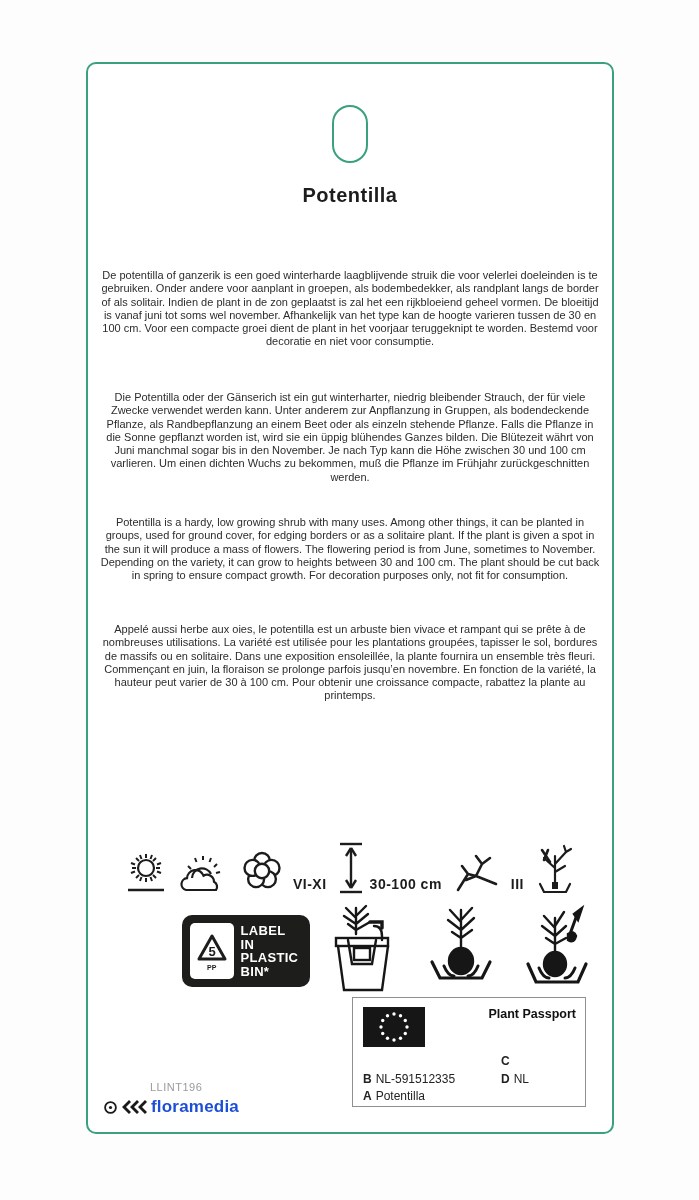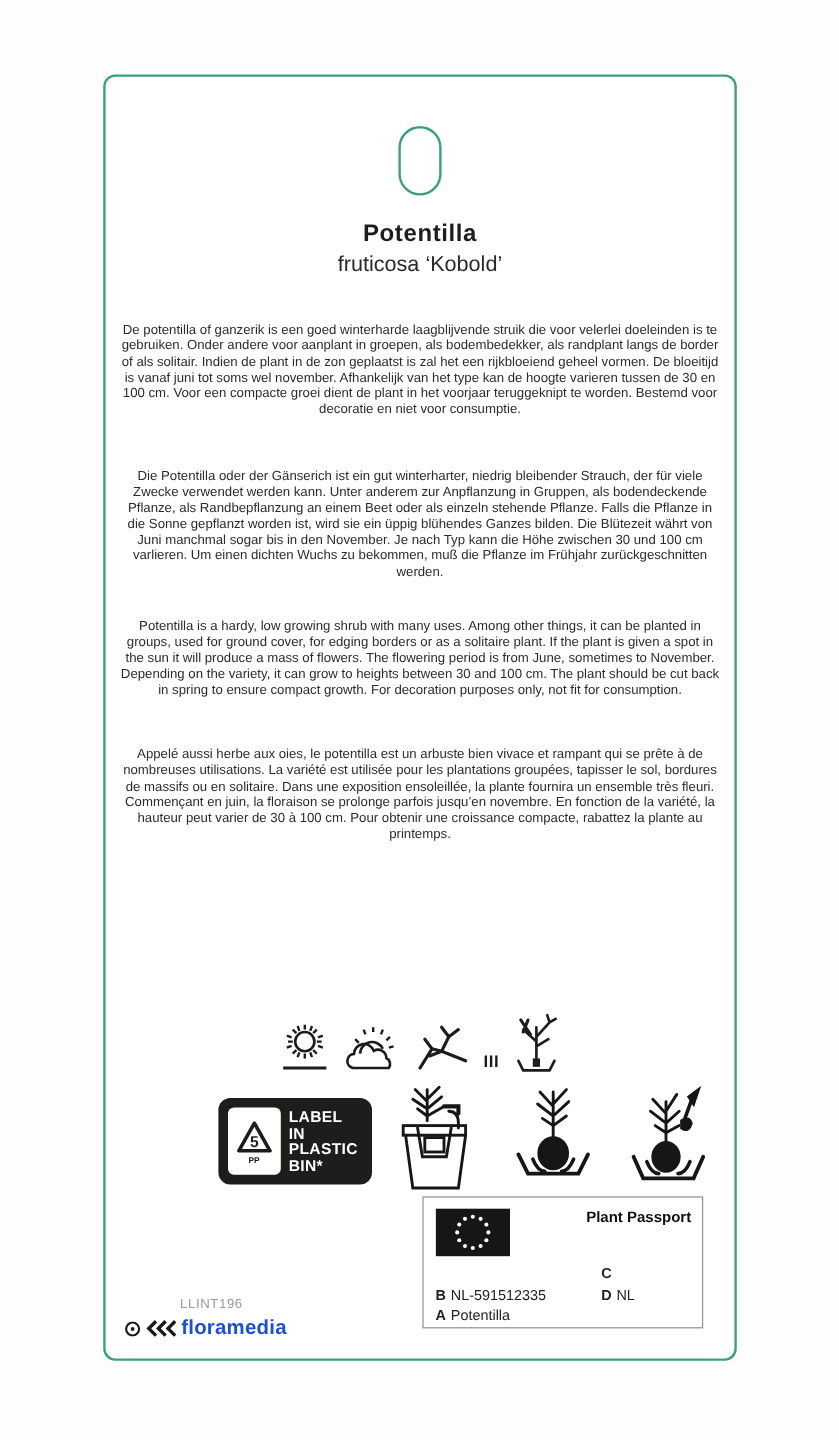--- a/index.html
+++ b/index.html
@@ -80,21 +80,20 @@
   svg{display:block;}
 </style>
 </head>
 <body>
 
 <div class="card">
 
   <div class="hang-hole"></div>
 
   <div class="title">Potentilla</div>
-  <div class="subtitle">fruticosa ‘Kobold’</div>
 
   <div class="para para-nl">De potentilla of ganzerik is een goed winterharde laagblijvende struik die voor velerlei doeleinden is te gebruiken. Onder andere voor aanplant in groepen, als bodembedekker, als randplant langs de border of als solitair. Indien de plant in de zon geplaatst is zal het een rijkbloeiend geheel vormen. De bloeitijd is vanaf juni tot soms wel november. Afhankelijk van het type kan de hoogte varieren tussen de 30 en 100 cm. Voor een compacte groei dient de plant in het voorjaar teruggeknipt te worden. Bestemd voor decoratie en niet voor consumptie.</div>
   <div class="para para-de">Die Potentilla oder der Gänserich ist ein gut winterharter, niedrig bleibender Strauch, der für viele Zwecke verwendet werden kann. Unter anderem zur Anpflanzung in Gruppen, als bodendeckende Pflanze, als Randbepflanzung an einem Beet oder als einzeln stehende Pflanze. Falls die Pflanze in die Sonne gepflanzt worden ist, wird sie ein üppig blühendes Ganzes bilden. Die Blütezeit währt von Juni manchmal sogar bis in den November. Je nach Typ kann die Höhe zwischen 30 und 100 cm varlieren. Um einen dichten Wuchs zu bekommen, muß die Pflanze im Frühjahr zurückgeschnitten werden.</div>
   <div class="para para-en">Potentilla is a hardy, low growing shrub with many uses. Among other things, it can be planted in groups, used for ground cover, for edging borders or as a solitaire plant. If the plant is given a spot in the sun it will produce a mass of flowers. The flowering period is from June, sometimes to November. Depending on the variety, it can grow to heights between 30 and 100 cm. The plant should be cut back in spring to ensure compact growth. For decoration purposes only, not fit for consumption.</div>
   <div class="para para-fr">Appelé aussi herbe aux oies, le potentilla est un arbuste bien vivace et rampant qui se prête à de nombreuses utilisations. La variété est utilisée pour les plantations groupées, tapisser le sol, bordures de massifs ou en solitaire. Dans une exposition ensoleillée, la plante fournira un ensemble très fleuri. Commençant en juin, la floraison se prolonge parfois jusqu’en novembre. En fonction de la variété, la hauteur peut varier de 30 à 100 cm. Pour obtenir une croissance compacte, rabattez la plante au printemps.</div>
 
   <div class="care-row">
     <span>
       <svg width="44" height="50" viewBox="0 0 44 50" fill="none" stroke="#1c1c1c" stroke-width="2.2">
         <circle cx="22" cy="20" r="8"></circle>
@@ -128,20 +127,45 @@
           <line x1="25" y1="8" x2="25" y2="12"></line>
             <line x1="33" y1="10" x2="31.5" y2="14"></line>
           <line x1="39" y1="16" x2="36" y2="19"></line>
             <line x1="42" y1="24" x2="38" y2="25"></line>
         </g>
         <path d="M8 42 a6 6 0 0 1 1-11.8 a8.5 8.5 0 0 1 16.5-2.5 a7 7 0 0 1 10.5 6 a5.6 5.6 0 0 1 2 8.3 z"></path>
       </svg>
     </span>
     <span class="care-item">
       <span>
+        <svg width="52" height="54" viewBox="0 0 52 54" fill="none" stroke="#1c1c1c" stroke-width="2.4">
+          <circle cx="26" cy="17" r="8" fill="#fff"></circle>
+          <circle cx="35.5" cy="23.9" r="8" fill="#fff"></circle>
+          <circle cx="31.9" cy="35.1" r="8" fill="#fff"></circle>
+          <circle cx="20.1" cy="35.1" r="8" fill="#fff"></circle>
+          <circle cx="16.5" cy="23.9" r="8" fill="#fff"></circle>
+          <circle cx="26" cy="27" r="7.2" fill="#fff"></circle>
+        </svg>
+      </span>
+      <span class="care-label">VI-XI</span>
+    </span>
+    <span class="care-item">
+      <span>
+        <svg width="28" height="58" viewBox="0 0 28 58" fill="none" stroke="#1c1c1c" stroke-width="2.4">
+          <line x1="3" y1="4" x2="25" y2="4"></line>
+          <line x1="3" y1="52" x2="25" y2="52"></line>
+          <line x1="14" y1="8" x2="14" y2="48"></line>
+          <path d="M14 8 L9 16 M14 8 L19 16"></path>
+          <path d="M14 48 L9 40 M14 48 L19 40"></path>
+        </svg>
+      </span>
+      <span class="care-label">30-100 cm</span>
+    </span>
+    <span class="care-item">
+      <span>
         <svg width="54" height="52" viewBox="0 0 54 52" fill="none" stroke="#1c1c1c" stroke-width="2.6" stroke-linecap="round" stroke-linejoin="round">
           <path d="M6 44 L16 28 L10 20 M16 28 L24 30 L44 38 M24 30 L30 18 M30 18 L24 10 M30 18 L38 12 M24 30 L14 34"></path>
         </svg>
       </span>
       <span class="care-label">III</span>
     </span>
     <span>
       <svg width="42" height="56" viewBox="0 0 42 56" fill="none" stroke="#1c1c1c" stroke-width="2.2" stroke-linecap="round">
         <path d="M6 42 L10 50 L32 50 L36 42"></path>
         <rect x="18" y="40" width="6" height="7" fill="#1c1c1c" stroke="none"></rect>

